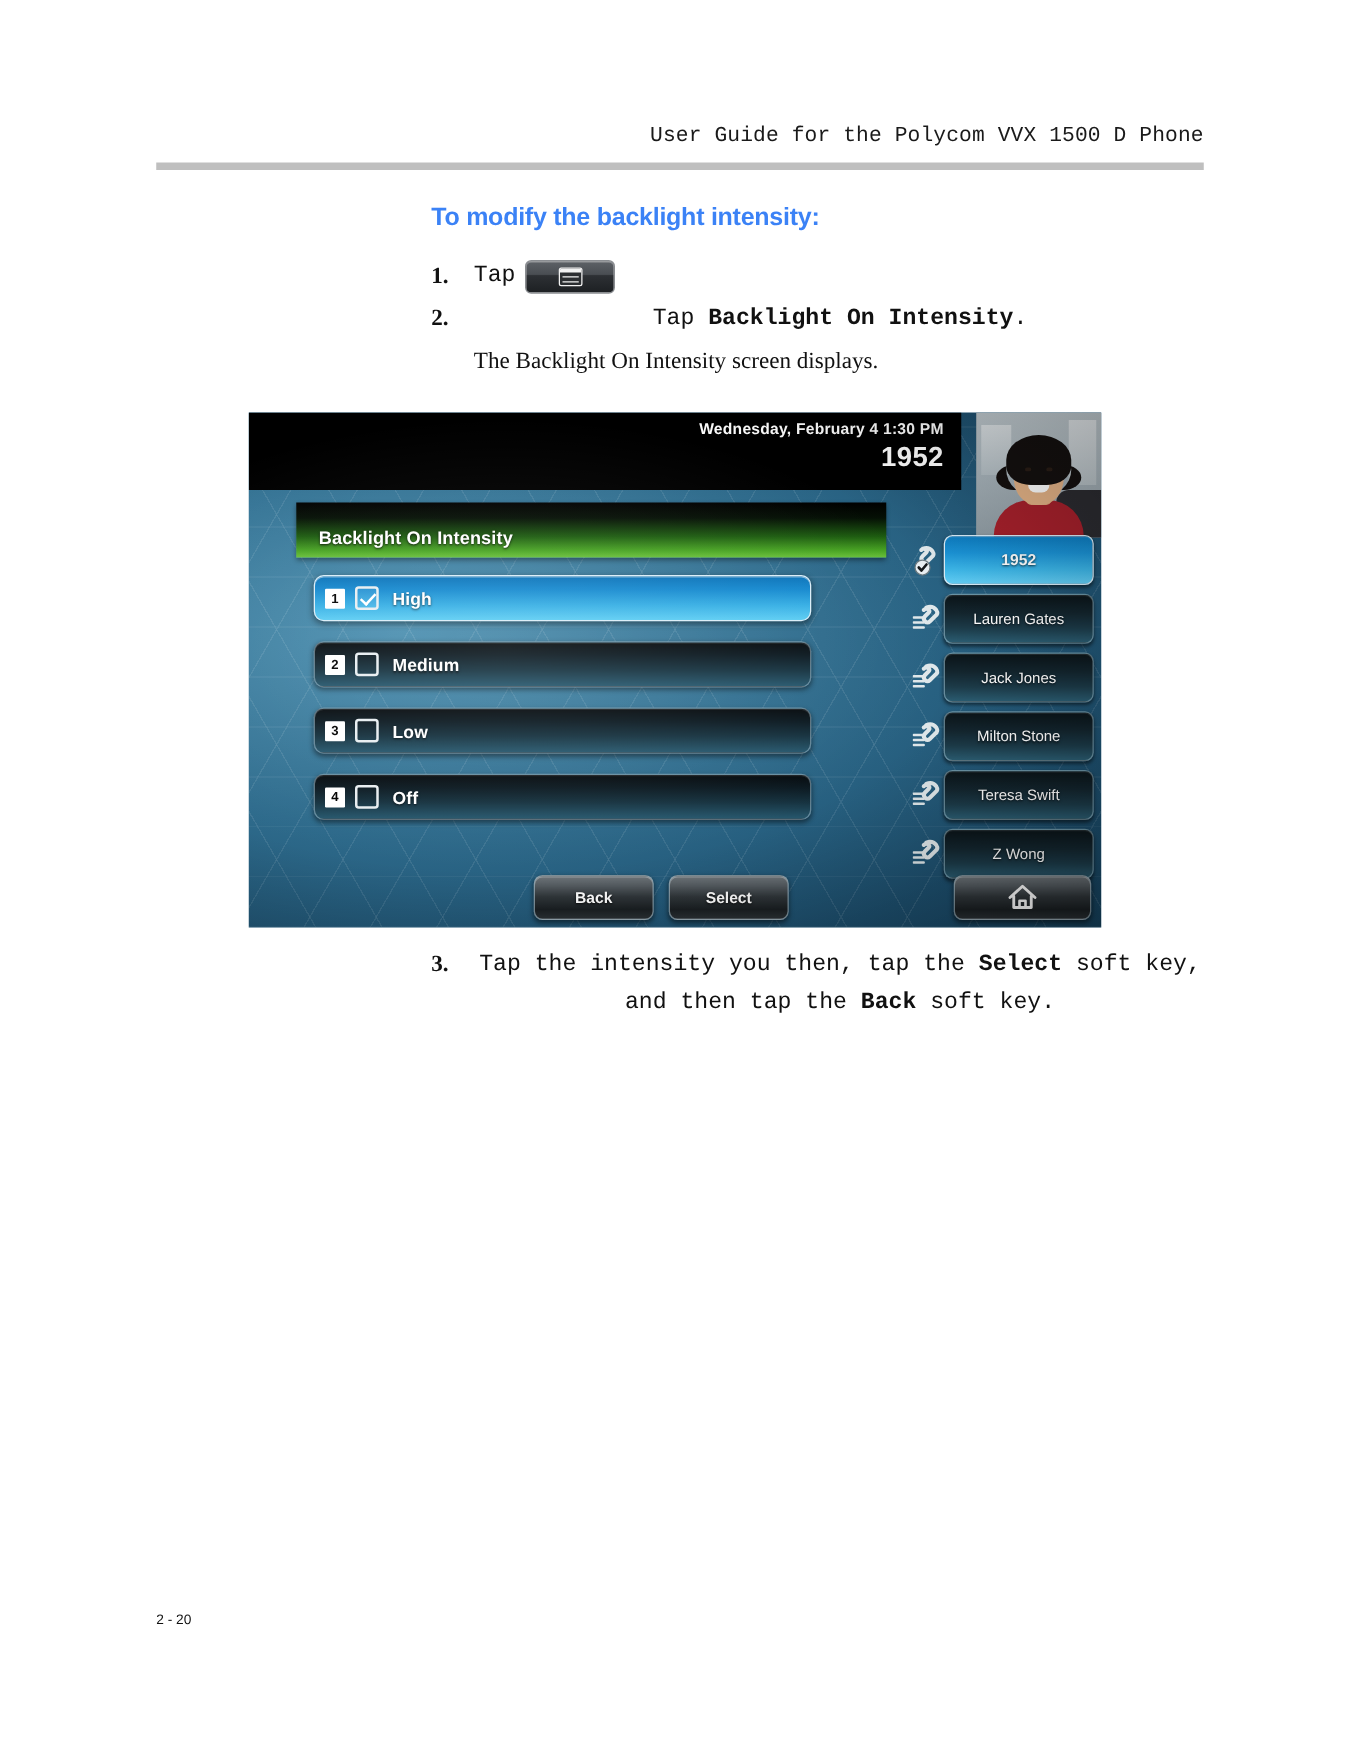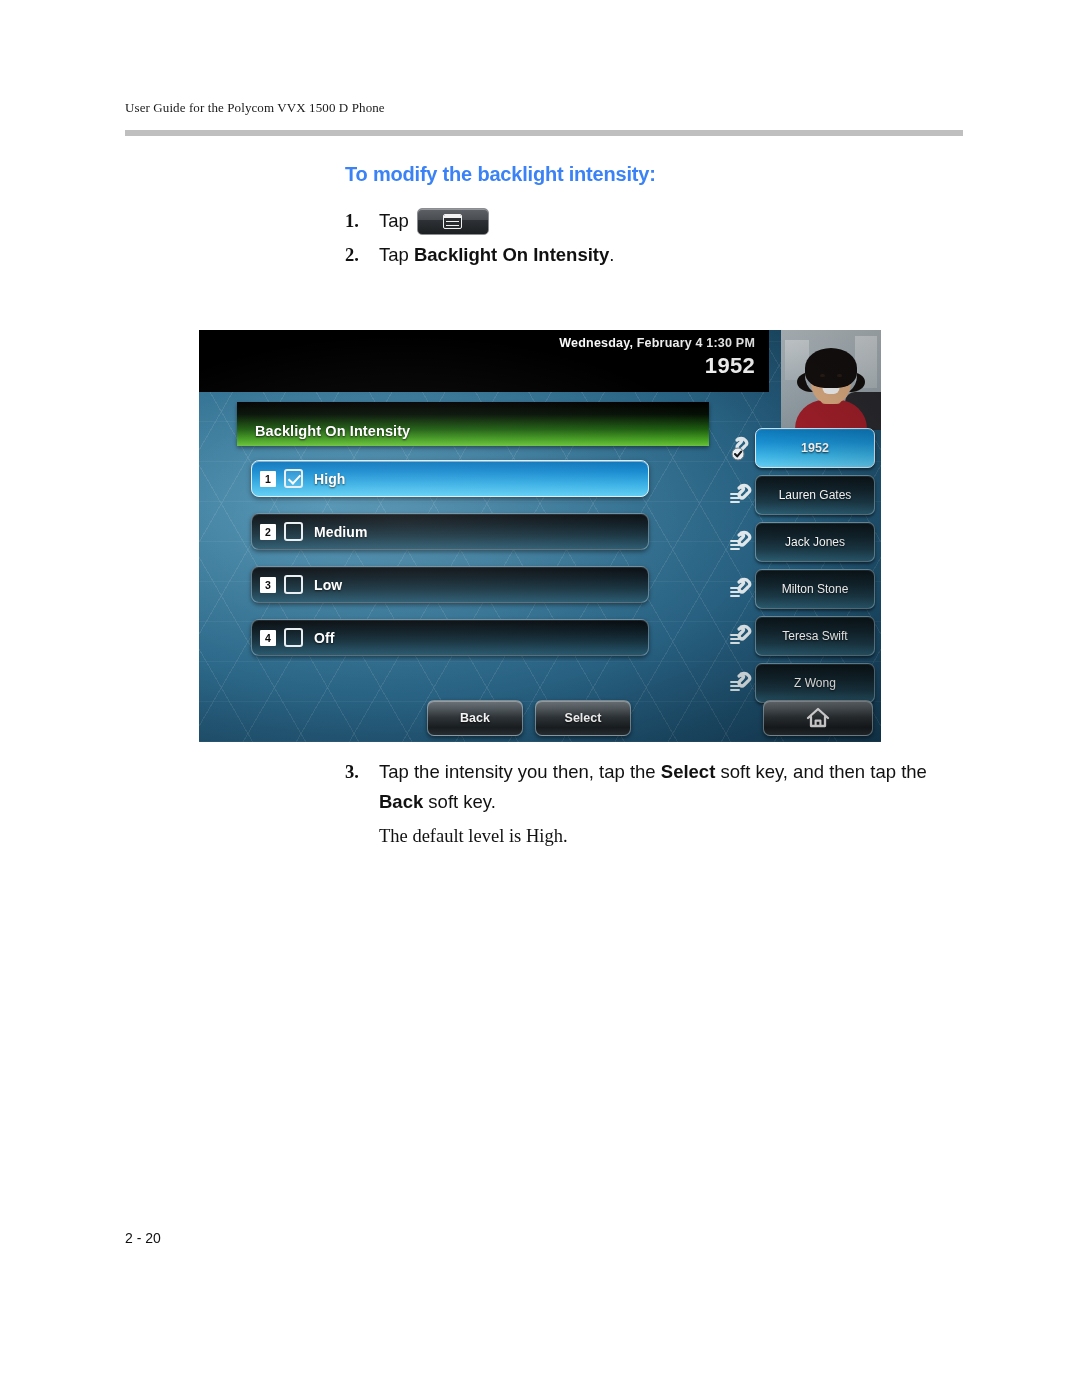--- a/index.html
+++ b/index.html
@@ -11,25 +11,26 @@
     font-family:"Liberation Serif", serif;
     position:relative;
     overflow:hidden;
   }
 
   
   .page-header {
     position:absolute; left:125px; top:100px; width:838px;
   }
   .header-text {
-    font-family:Liberation Serif, serif;
-    font-size:13px;
+    font-family:Liberation Mono, monospace;
+    font-size:17px;
     color:#1a1a1a;
     letter-spacing:.1px;
     white-space:nowrap;
+    text-align:right;
   }
   .header-rule {
     position:absolute; left:125px; top:130px;
     width:838px; height:6px;
     background:#bfbfbf;
   }
 
   
   .section-heading {
     position:absolute; left:345px; top:163px;
@@ -46,24 +47,25 @@
   .step-num {
     width:34px; flex:0 0 34px;
     font-family:"Liberation Serif", serif;
     font-weight:bold;
     font-size:18.5px;
     color:#111; 
     line-height:30px;
   }
   .step-body {
     flex:1 1 auto;
-    font-family:Liberation Sans, sans-serif;
+    font-family:Liberation Mono, monospace;
     font-size:18.5px;
     color:#111;
     line-height:30px;
+    text-align:center;
   }
   .step-body b { font-weight:bold; }
   .step-sub {
     margin-left:34px;
     font-family:"Liberation Serif", serif;
     font-size:18.5px;
     color:#111;
     line-height:31px;
   }
   .step-row-inline { display:flex; align-items:center; gap:0px; flex-wrap:wrap; }
@@ -305,23 +307,23 @@
   .softkey span {
     color:#ffffff; font-size:12.5px; font-weight:bold;
     text-shadow:0 1px 2px rgba(0,0,0,.8);
   }
   .sk-back   { left:228px; width:96px; }
   .sk-select { left:336px; width:96px; }
   .sk-home   { right:8px;  width:110px; }
 
   
   .page-footer {
-    position:absolute; left:125px; top:1230px;
+    position:absolute; left:125px; top:1290px;
     font-family:"Liberation Sans", sans-serif;
-    font-size:14px;
+    font-size:11px;
     color:#111;
     text-align:center;
   }
 </style>
 </head>
 <body>
 
 <div class="page-header">
   <div class="header-text">User Guide for the Polycom VVX 1500 D Phone</div>
 </div>
@@ -340,20 +342,21 @@
       </span>
     </div>
   </div>
 
   <div class="step">
     <div class="step-num">2.</div>
     <div class="step-body">
       <span>Tap </span><b>Backlight On Intensity</b><span>.</span>
     </div>
   </div>
+  <div class="step-sub">The Backlight On Intensity screen displays.</div>
 
 </div>
 
 <div class="phone-shot">
   <div class="mesh"></div>
 
   <div class="status-bar">
     <div class="status-date">Wednesday, February 4  1:30 PM</div>
     <div class="status-ext">1952</div>
   </div>
@@ -476,16 +479,15 @@
   <div class="vignette"></div>
 </div>
 
 <div class="steps" style="top:757px;">
   <div class="step">
     <div class="step-num">3.</div>
     <div class="step-body">
       <span>Tap the intensity you then, tap the </span><b>Select</b><span> soft key, and then tap the </span><b>Back</b><span> soft key.</span>
     </div>
   </div>
-  <div class="step-sub">The default level is High.</div>
 </div>
 
 <div class="page-footer">2 - 20</div>
 
 </body></html>

